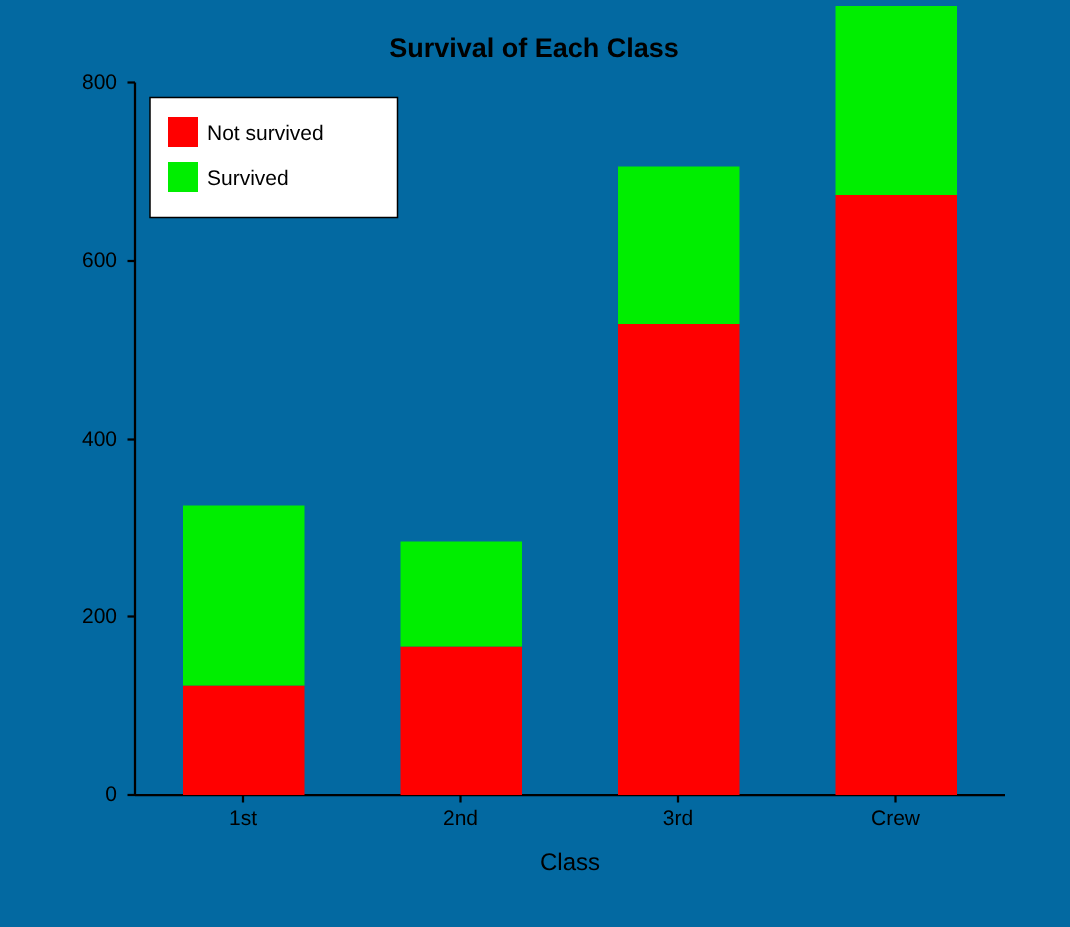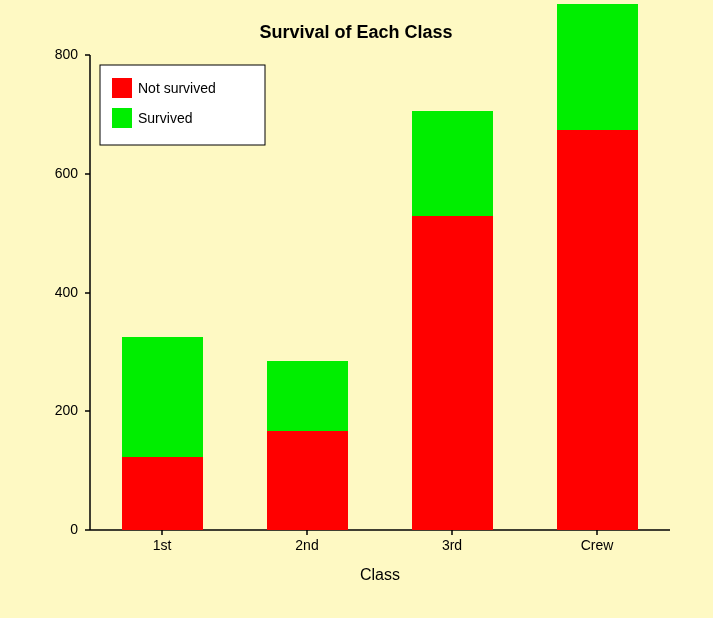--- a/index.html
+++ b/index.html
@@ -9,21 +9,21 @@
       width: 713px;
       height: 618px;
       display: flex;
       align-items: center;
       justify-content: center;
     }
     .chart-container {
       width: 713px;
       height: 618px;
       position: relative;
-      background: #fef9c3;
+      background: #0369a1;
     }
     svg {
       width: 100%;
       height: 100%;
     }
   </style>
 </head>
 <body>
 
 <div class="chart-container">

